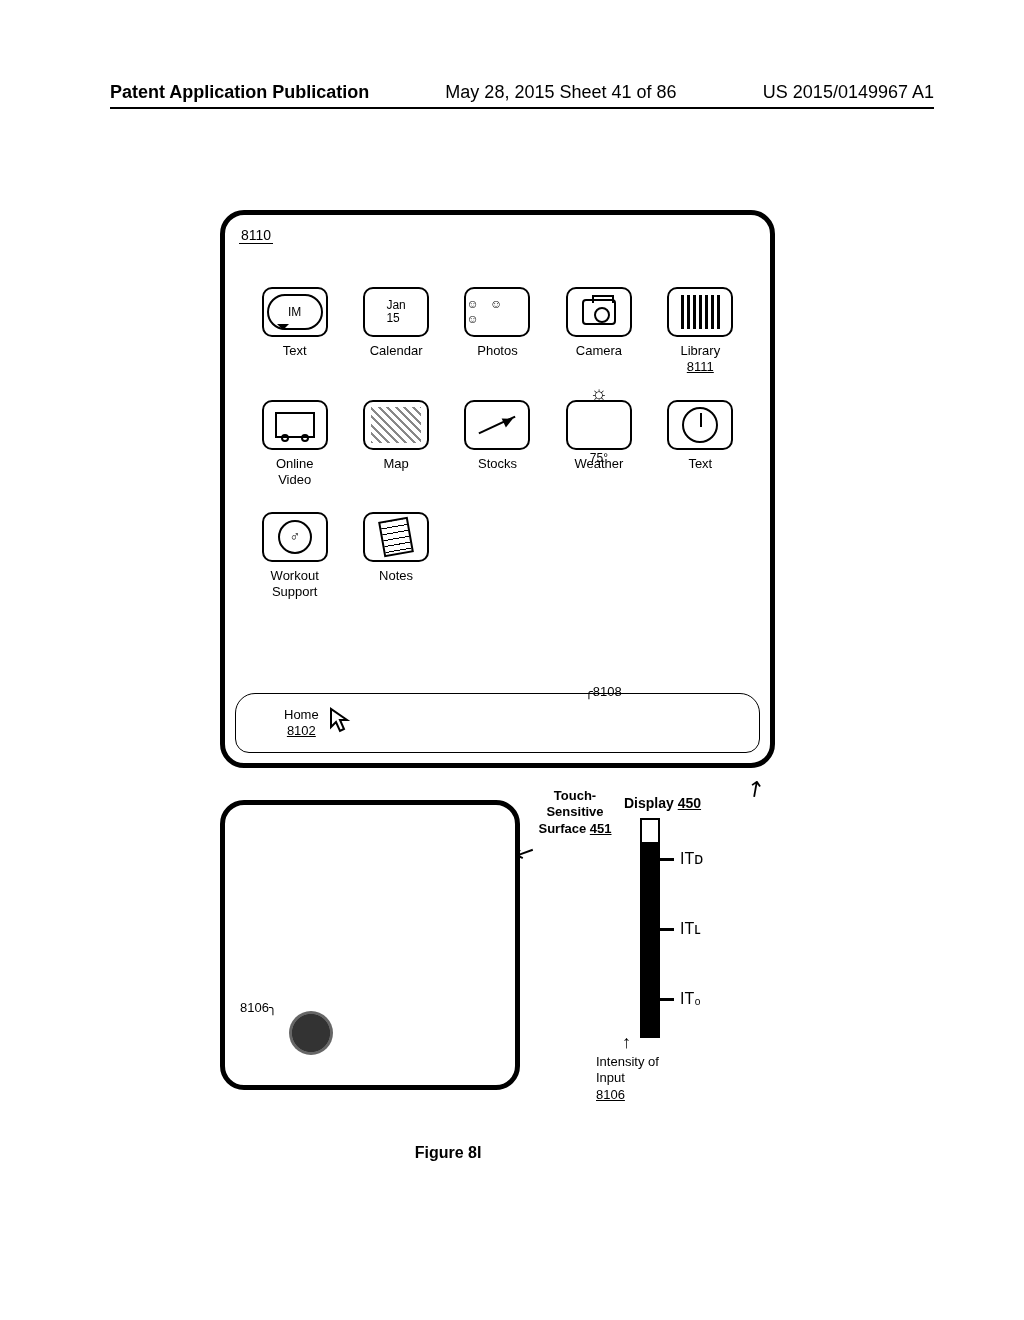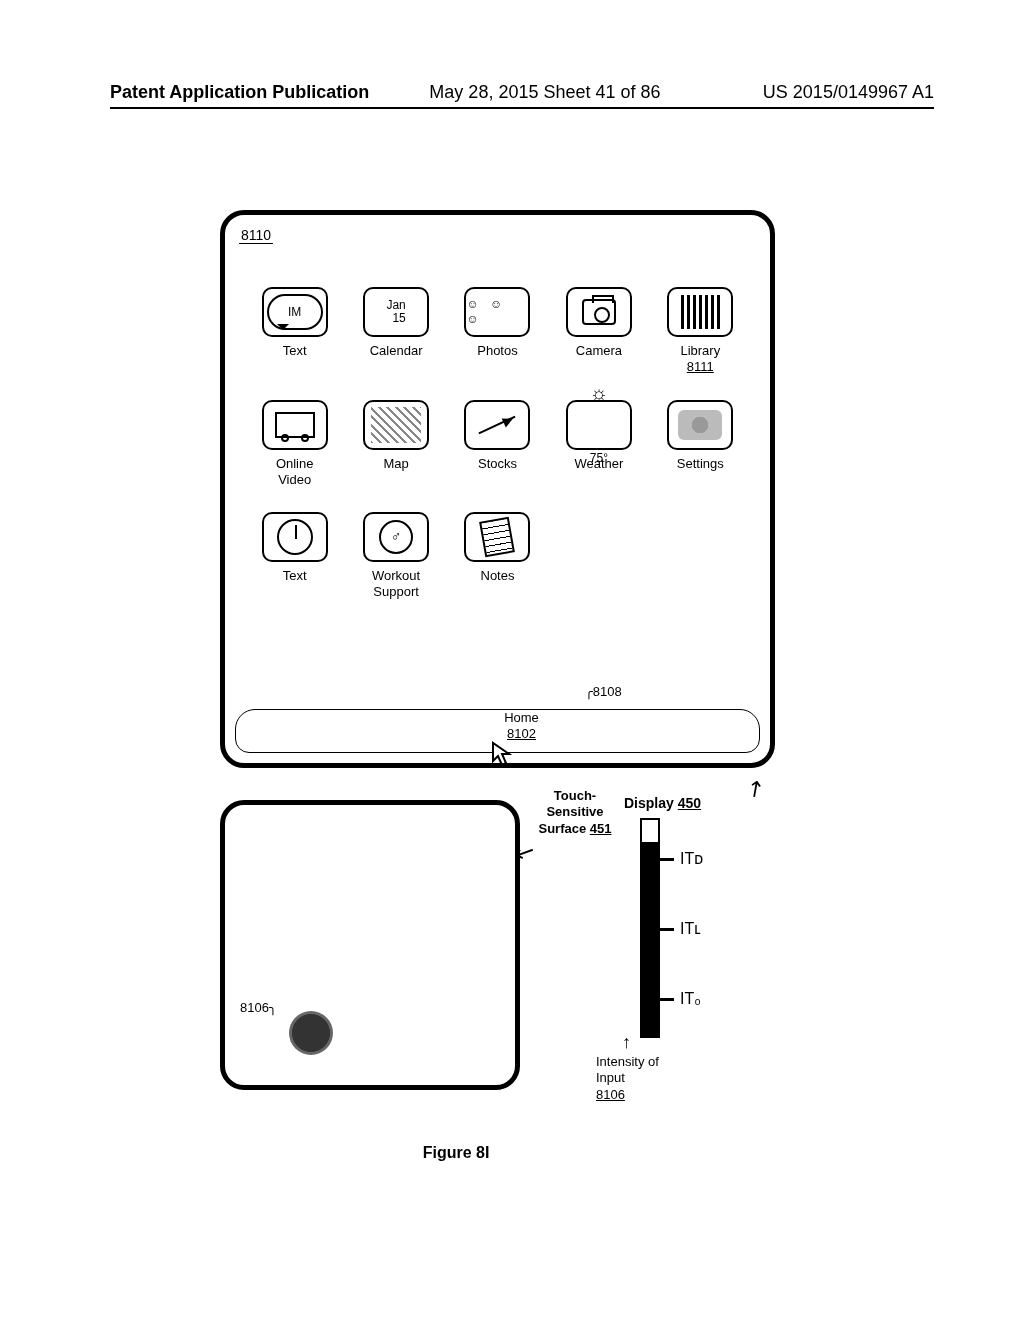--- a/index.html
+++ b/index.html
@@ -14,21 +14,21 @@
     position: absolute;
     top: 82px;
     left: 110px;
     right: 90px;
     border-bottom: 2px solid #000;
     padding-bottom: 4px;
     display: flex;
     font-size: 18px;
   }
   .page-header .left { font-weight: bold; }
-  .page-header .mid { margin-left: 60px; }
+  .page-header .mid { margin-left: 76px; }
   .page-header .right { margin-left: auto; }
 
   
   .display-device {
     position: absolute;
     top: 210px;
     left: 220px;
     width: 555px;
     height: 558px;
     border: 5px solid #000;
@@ -75,26 +75,25 @@
   }
   .app .label { text-align: center; }
   .app .label u { text-decoration: underline; text-align: right; }
 
   
   .dock {
     position: absolute;
     left: 10px;
     right: 10px;
     bottom: 10px;
-    height: 44px;
+    height: 60px;
     border: 1.5px solid #000;
     border-radius: 20px 20px 14px 14px;
     display: flex;
     align-items: center;
-    flex-direction: column;
   }
   .home-tab {
     margin-left: 48px;
     font-size: 13px;
     text-align: center;
     line-height: 1.2;
   }
   .home-tab u { text-decoration: underline; }
   .cursor {
     position: relative;
@@ -105,21 +104,21 @@
     left: 360px;
     bottom: 64px;
     font-size: 13px;
   }
 
   
   .bars { display:flex; gap:3px; height:34px; align-items:flex-end;}
   .bars span{ width:3px; background:#000;}
   .bubble { width:56px; height:36px; border:2px solid #000; border-radius:18px; position:relative; display:flex; align-items:center; justify-content:center; font-size:12px;}
   .bubble:after{ content:""; position:absolute; bottom:-8px; left:8px; width:0;height:0;border:6px solid transparent;border-top-color:#000;}
-  .cal { text-align:right; font-size:12px; line-height:1.1;}
+  .cal { text-align:left; font-size:12px; line-height:1.1;}
   .smileys { font-size:12px; letter-spacing:4px;}
   .cam-body{ width:34px;height:26px;border:2px solid #000;border-radius:4px; position:relative;}
   .cam-body:before{content:"";position:absolute;top:-6px;left:8px;width:18px;height:6px;border:2px solid #000;border-bottom:none;}
   .cam-body:after{content:"";position:absolute;top:6px;left:10px;width:12px;height:12px;border:2px solid #000;border-radius:50%;}
   .tv{width:40px;height:26px;border:2px solid #000;position:relative;}
   .tv:after{content:"";position:absolute;bottom:-6px;left:4px;width:4px;height:4px;border:2px solid #000;border-radius:50%;}
   .tv:before{content:"";position:absolute;bottom:-6px;right:4px;width:4px;height:4px;border:2px solid #000;border-radius:50%;}
   .stock-line{width:40px;height:0;border-top:2px solid #000;transform:rotate(-25deg);}
   .stock-line:after{content:"";position:absolute;right:-2px;top:-5px;border:5px solid transparent;border-left:10px solid #000;}
   .mapimg{width:50px;height:36px;background:repeating-linear-gradient(45deg,#888 0 2px,#fff 2px 6px);}
@@ -235,21 +234,20 @@
   }
 
   .figure-caption {
     position:absolute;
     top:1144px;
     left:0;
     width:896px;
     text-align:center;
     font-weight:bold;
     font-size:16px;
-    margin-left:8px;
   }
 </style>
 </head>
 <body>
 
 <div class="page-header">
   <span class="left">Patent Application Publication</span>
   <span class="mid">May 28, 2015  Sheet 41 of 86</span>
   <span class="right">US 2015/0149967 A1</span>
 </div>
@@ -319,26 +317,20 @@
       <div class="label">Stocks</div>
     </div>
     <div class="app">
       <div class="icon-box">
           <div style="text-align:center">
             <div class="sun">☼</div>
             <div class="temp">75°</div>
           </div>
         </div>
       <div class="label">Weather</div>
-    </div>
-    <div class="app">
-      <div class="icon-box">
-          <div class="settings-ico"></div>
-        </div>
-      <div class="label">Settings</div>
     </div>
 
     <div class="app">
       <div class="icon-box">
           <div class="clockface"></div>
         </div>
       <div class="label">Text</div>
     </div>
     <div class="app">
       <div class="icon-box">

